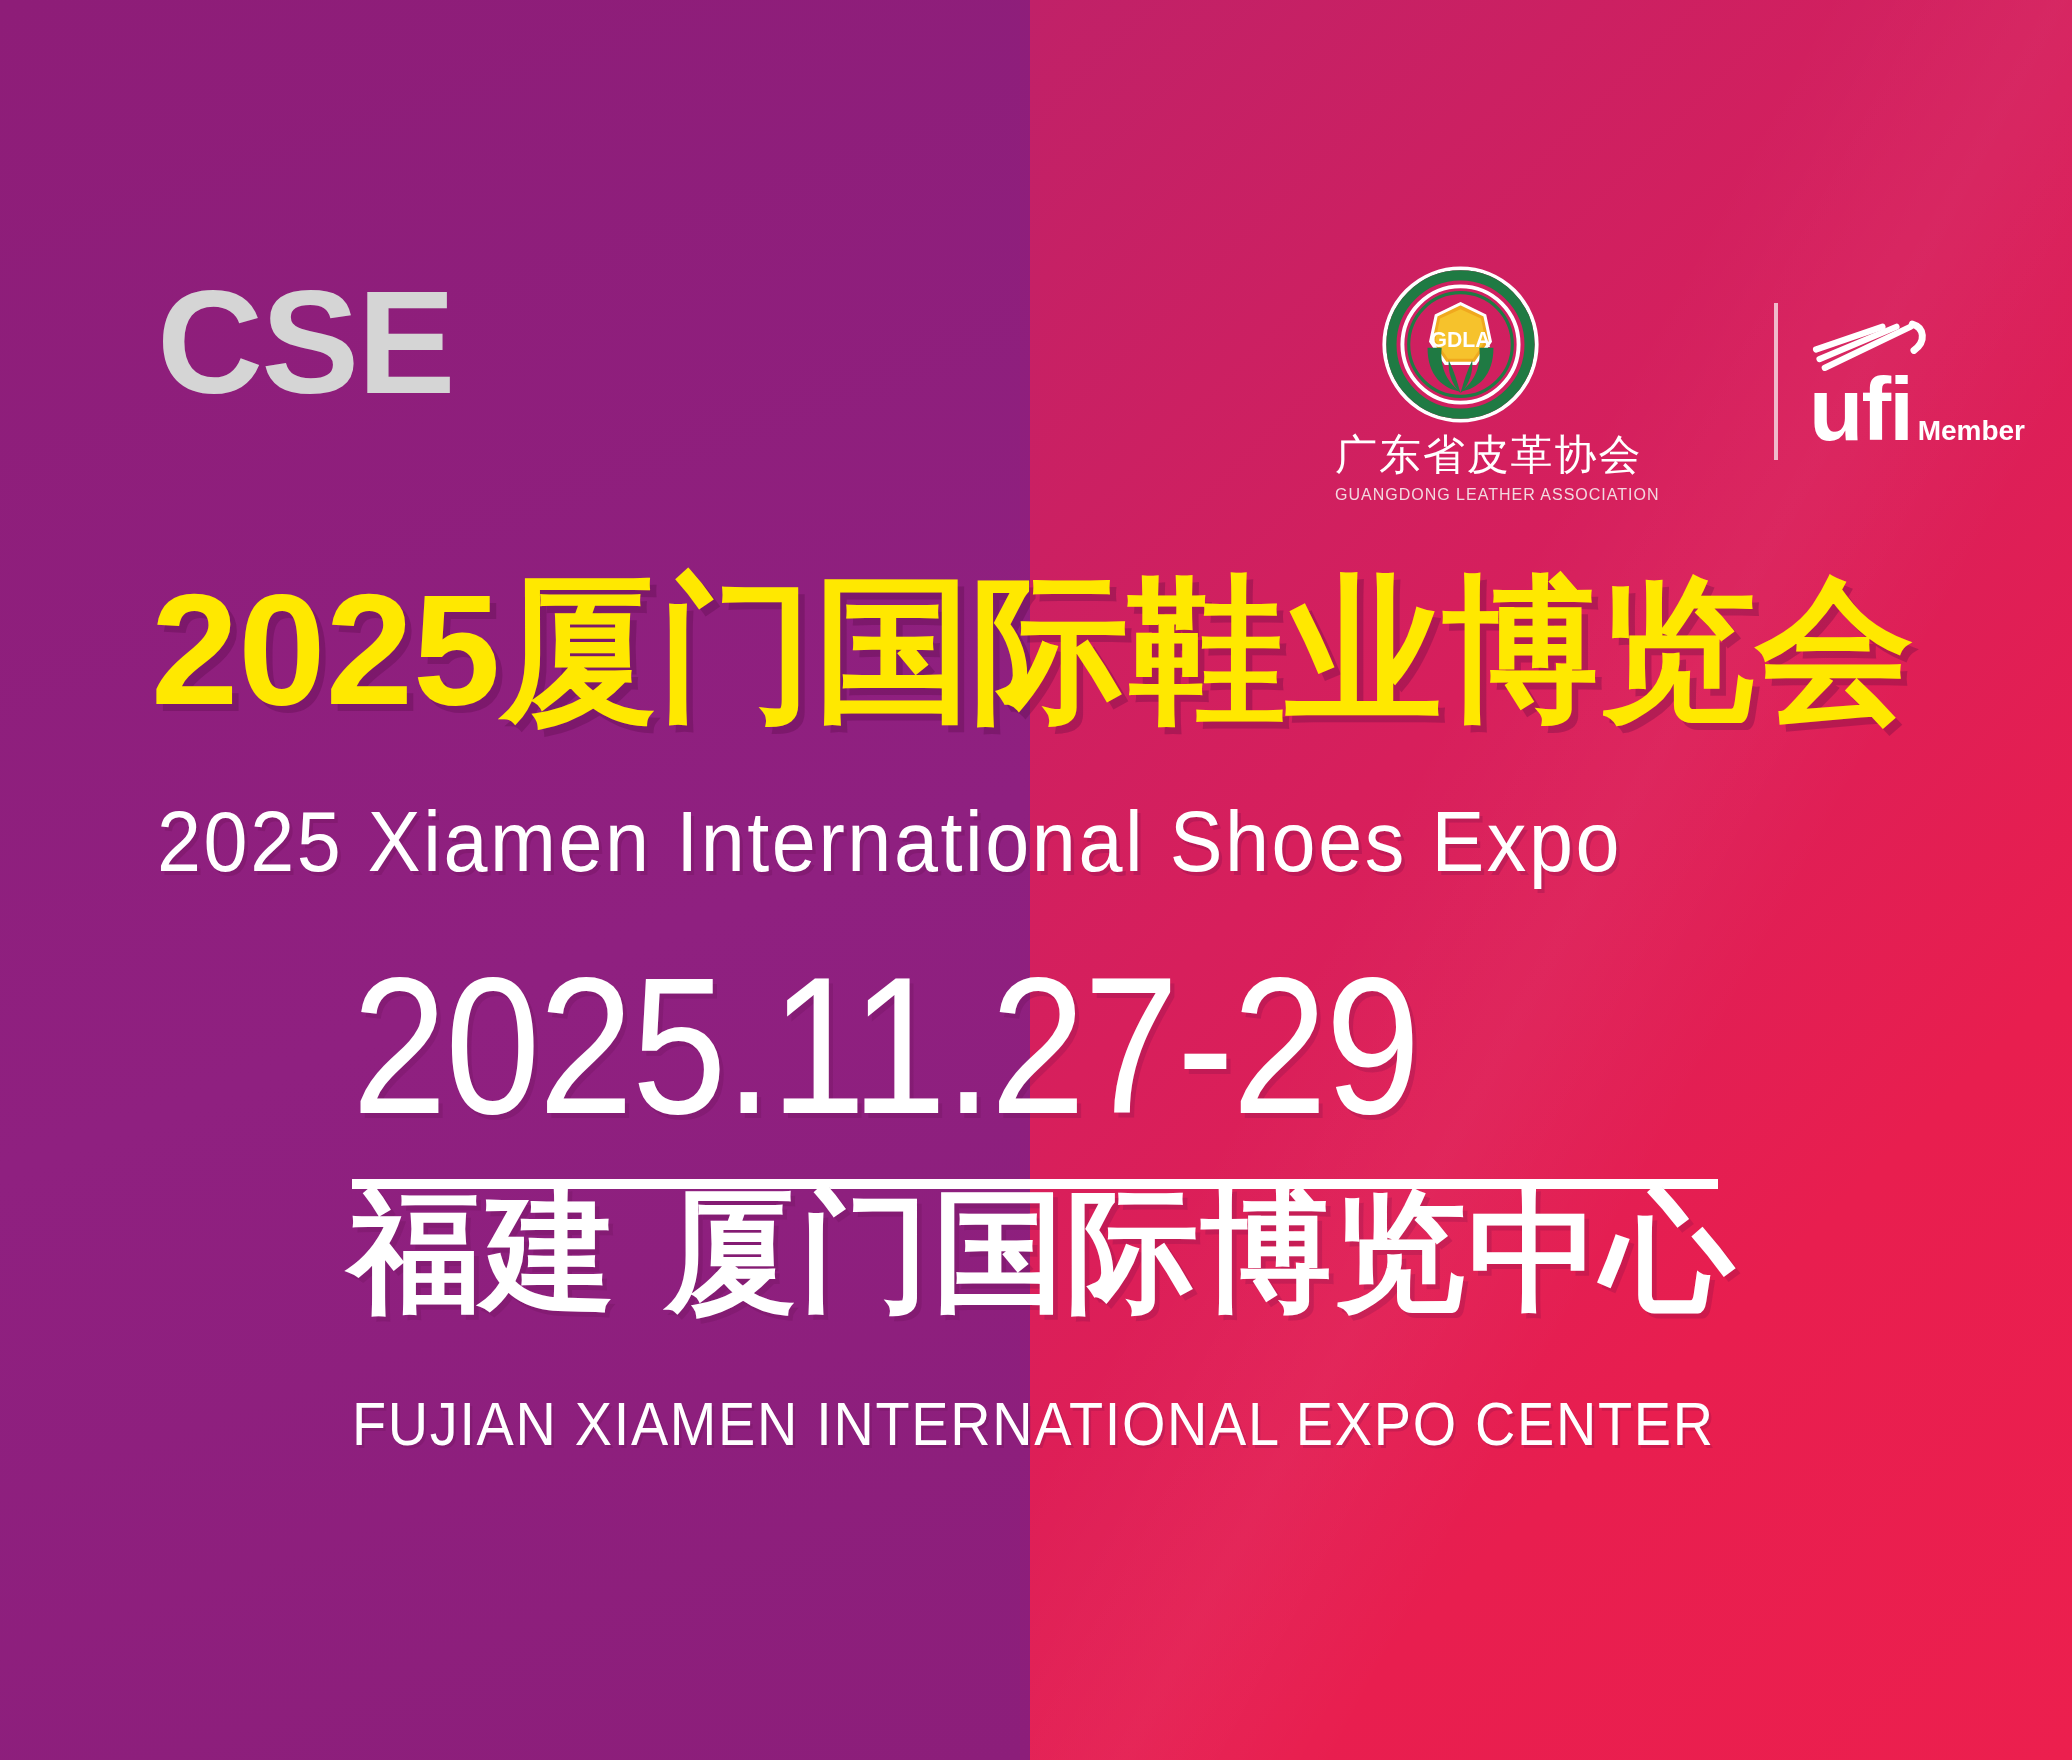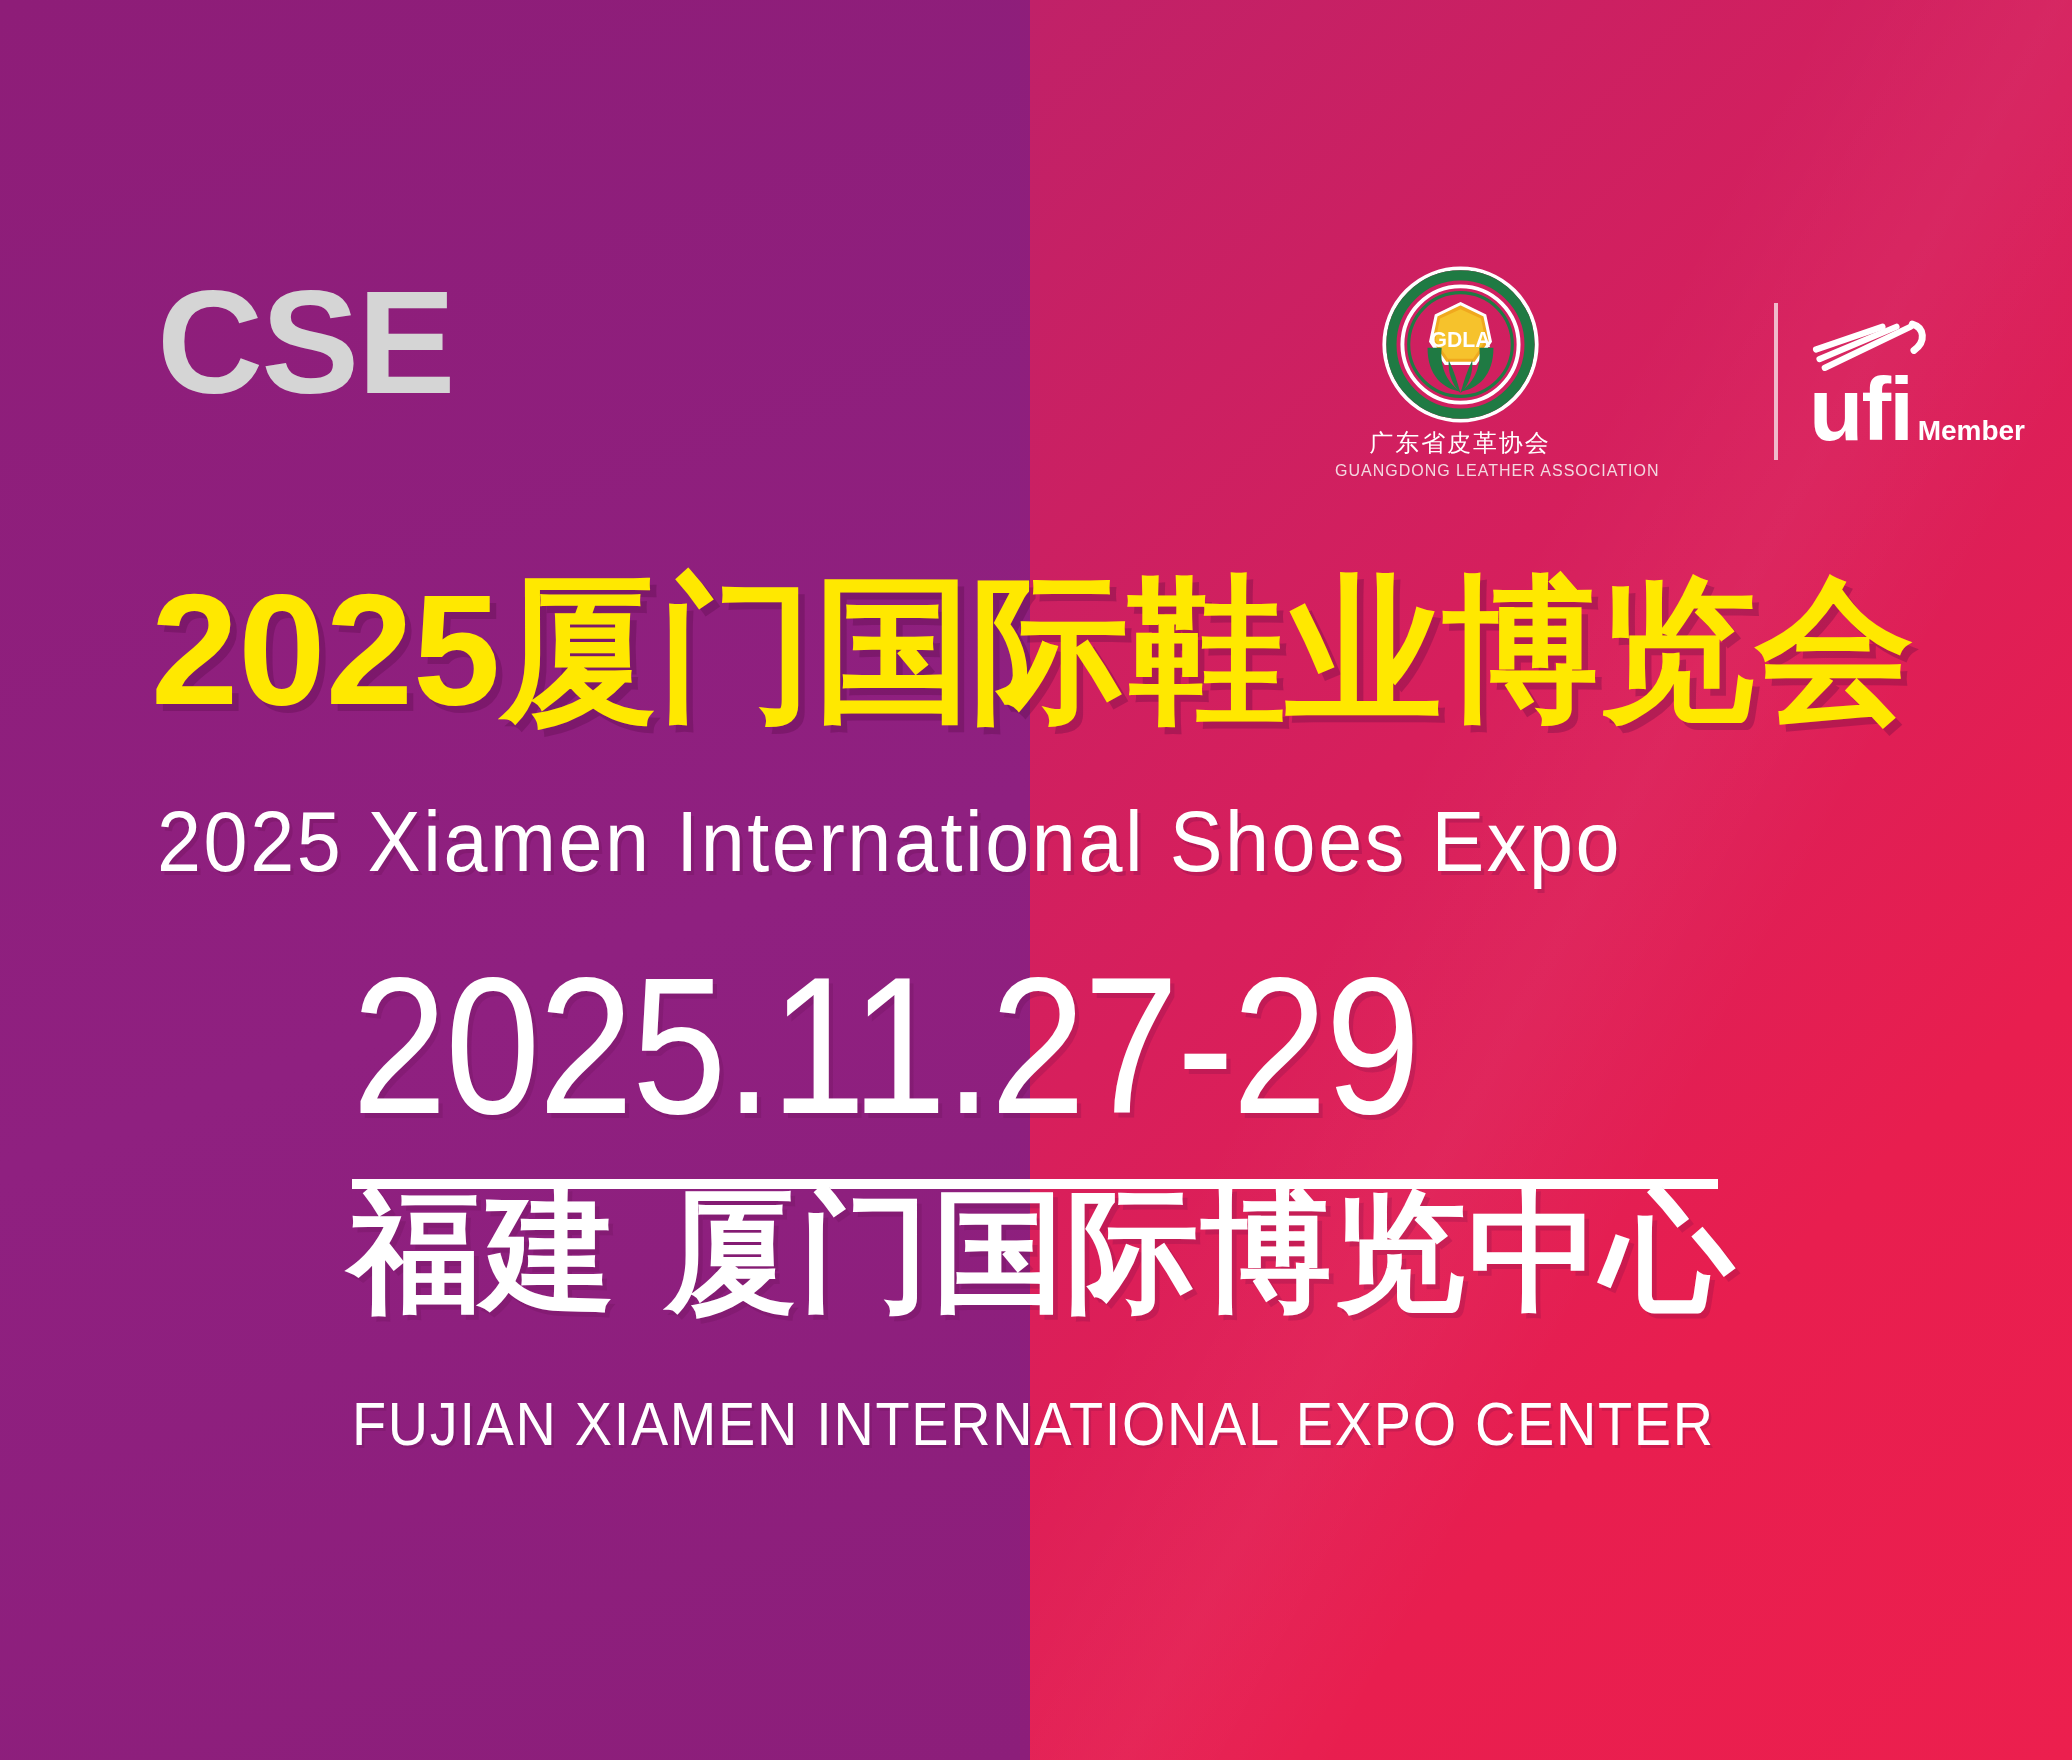--- a/index.html
+++ b/index.html
@@ -80,21 +80,21 @@
     text-align: center;
   }
   .gdla-emblem {
     width: 157px; height: 157px;
     margin: 0 auto;
     position: relative;
     text-align: right;
   }
   .gdla-cn {
     margin-top: 3.7px;
-    font-size: 24px;
+    font-size: 42px;
     color: #ffffff;
     letter-spacing: 1.9px;
     font-family: "DejaVu Sans", "Liberation Sans", sans-serif;
     white-space: nowrap;
   }
   .gdla-en {
     margin-top: 2.8px;
     font-size: 16px;
     color: #F3D8E0;
     letter-spacing: 1px;

